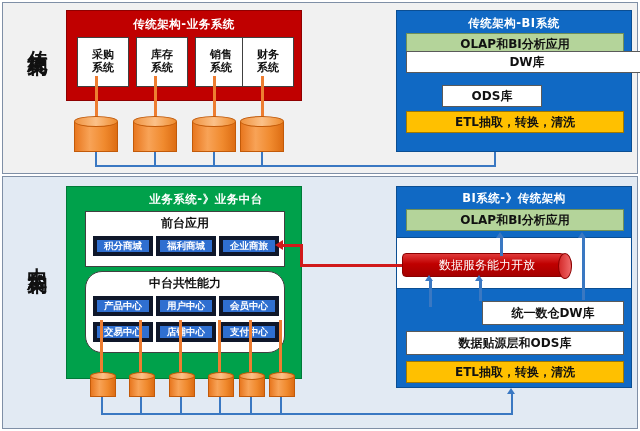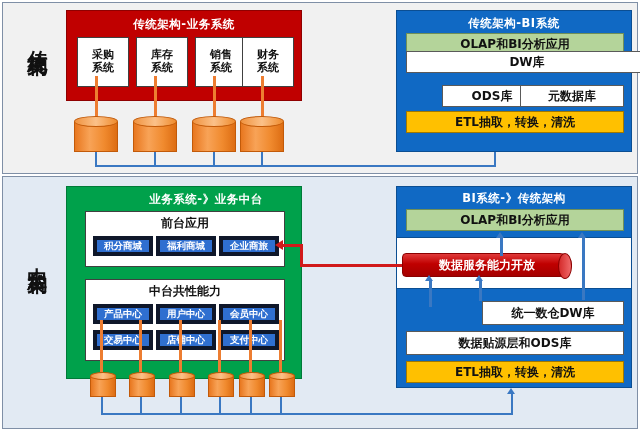--- a/index.html
+++ b/index.html
@@ -135,21 +135,21 @@
   }
 
   
   #data-service-capsule {
     position: absolute;
     left: 402px; top: 253px; width: 170px; height: 24px;
     background: linear-gradient(to bottom,#e03a3a 0%,#c00000 45%,#a50000 100%);
     border: 1px solid #8b0000;
     border-radius: 4px 12px 12px 4px;
     color: #ffffff;
-    font-weight: bold; font-size: 12px;
+    font-weight: normal; font-size: 12px;
     display: flex; align-items: center; justify-content: center;
     text-align: center;
   }
   #data-service-capsule::after {
     content: "";
     position: absolute; right: -1px; top: -1px;
     width: 12px; height: 24px;
     border-radius: 50%;
     background: linear-gradient(to right,#d42a2a,#f06a6a);
     border: 1px solid #8b0000;
@@ -248,39 +248,38 @@
   <div class="line" style="left:95px;  top:165px; width:401px; height:2px;"></div>
   <div class="line" style="left:494px; top:148px; width:2px; height:19px;"></div>
   <div class="arrow-up" style="left:490px; top:142px;"></div>
 
   <div class="box" id="bi-blue">
     <div class="box-title">传统架构-BI系统</div>
 
     <div class="inner-bar green" style="left:9px; top:22px; width:218px; height:22px;">OLAP和BI分析应用</div>
     <div class="inner-bar" style="left:9px; top:40px; width:242px; height:22px;">DW库</div>
     <div class="inner-bar" style="left:9px; top:74px; width:100px; height:22px;margin-left:36px;">ODS库</div>
-    <div class="inner-bar" style="left:123px; top:74px; width:104px; height:22px;">元数据库</div>
     <div class="inner-bar yellow" style="left:9px; top:100px; width:218px; height:22px;">ETL抽取，转换，清洗</div>
   </div>
 
   <div class="panel" id="panel-bottom"></div>
 
   <div class="side-label" id="label-middle">中台架构</div>
 
   <div class="box" id="biz-green">
     <div class="box-title">业务系统-》业务中台</div>
 
     <div class="white-group" style="left:18px; top:24px; width:200px; height:56px;">
       <div class="group-heading">前台应用</div>
       <div class="blue-chip" style="left:7px;  top:24px; width:60px; height:20px;">积分商城</div>
       <div class="blue-chip" style="left:70px; top:24px; width:60px; height:20px;">福利商城</div>
       <div class="blue-chip" style="left:133px;top:24px; width:60px; height:20px;">企业商旅</div>
     </div>
 
-    <div class="white-group" style="left:18px; top:92px; width:200px; height:82px;">
+    <div class="white-group" style="left:18px; top:84px; width:200px; height:82px;border-radius:17px;">
       <div class="group-heading">中台共性能力</div>
       <div class="blue-chip" style="left:7px;  top:24px; width:60px; height:20px;">产品中心</div>
       <div class="blue-chip" style="left:70px; top:24px; width:60px; height:20px;">用户中心</div>
       <div class="blue-chip" style="left:7px;  top:50px; width:60px; height:20px;">交易中心</div>
       <div class="blue-chip" style="left:133px;top:24px; width:60px; height:20px;">会员中心</div>
       <div class="blue-chip" style="left:70px; top:50px; width:60px; height:20px;">店铺中心</div>
       <div class="blue-chip" style="left:133px;top:50px; width:60px; height:20px;">支付中心</div>
     </div>
   </div>
 

